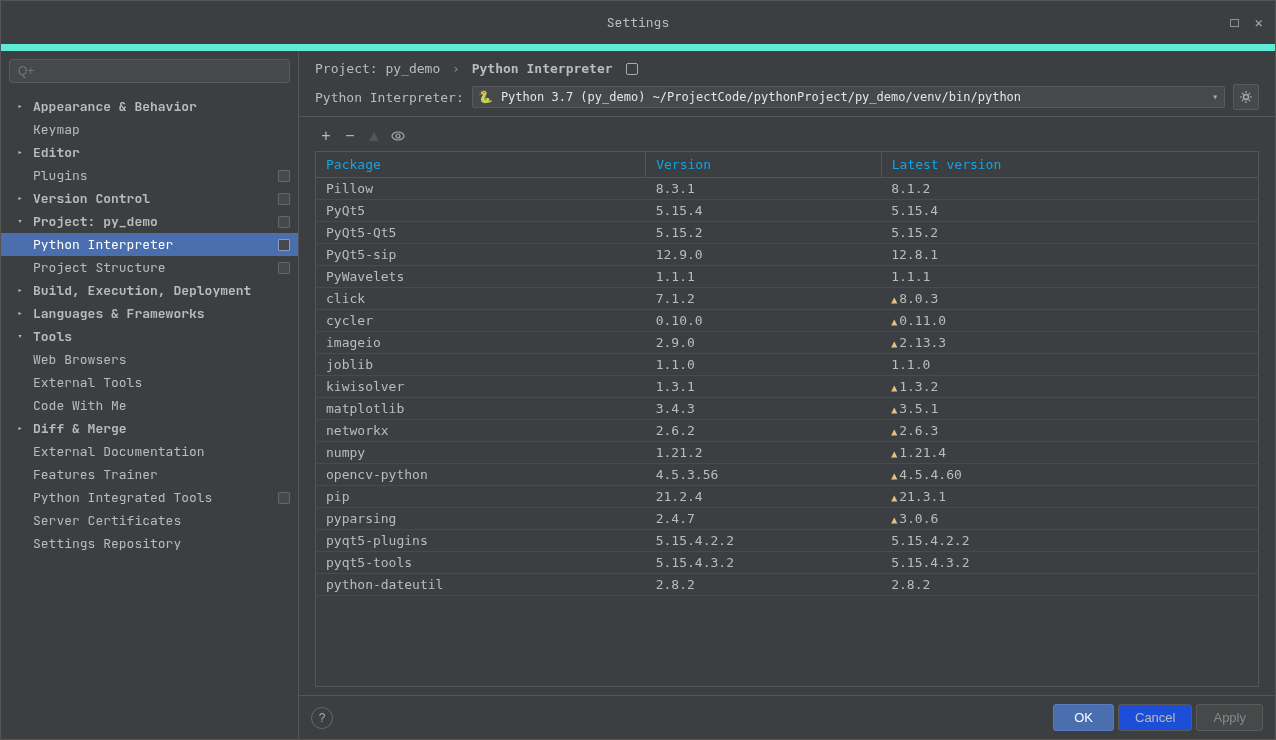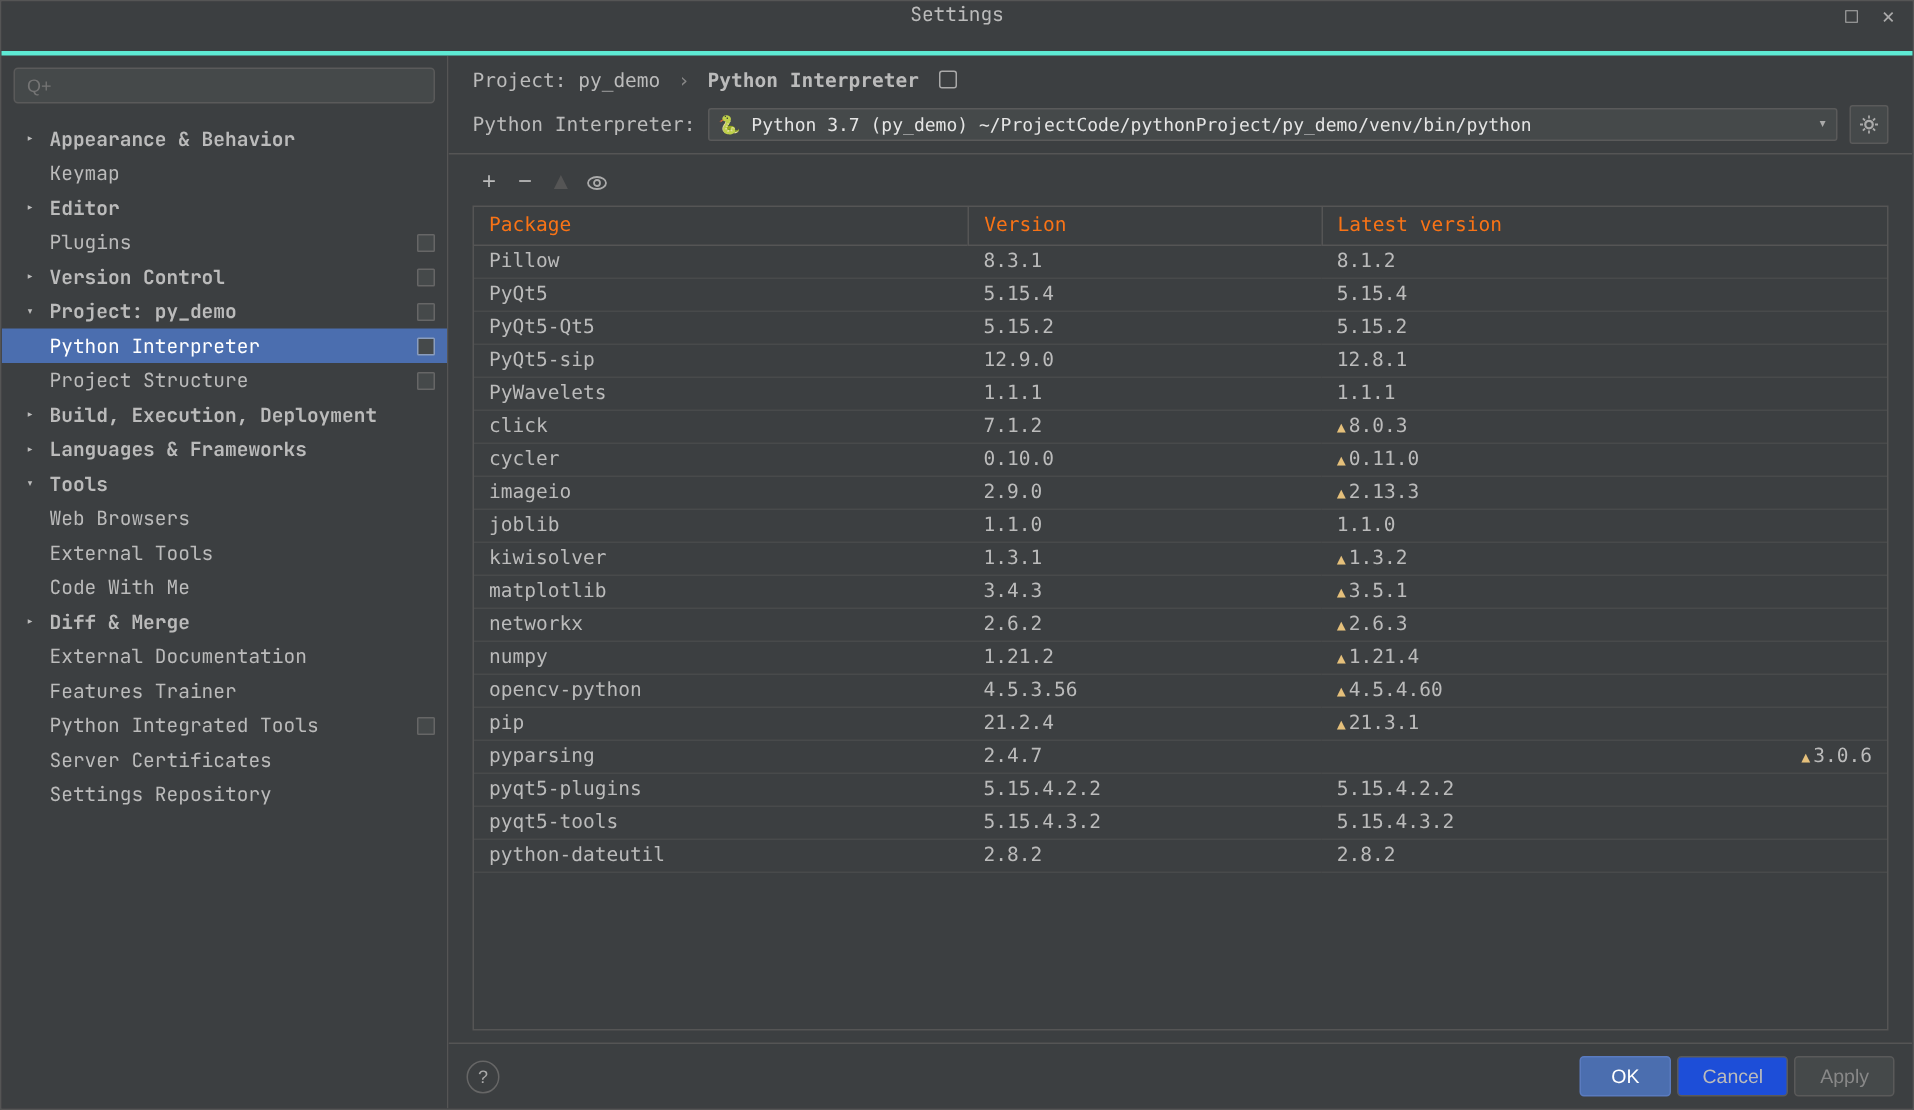--- a/index.html
+++ b/index.html
@@ -17,25 +17,26 @@
       width: 1276px;
       height: 740px;
       background: #3c3f41;
       border: 1px solid #555;
       display: flex;
       flex-direction: column;
       position: relative;
     }
     .title-bar {
       background: #3c3f41;
-      height: 36px;
-      display: flex;
+      height: 50px;
+      display: flex;
+      align-items: center;
       justify-content: center;
       position: relative;
-      border-bottom: 3px solid #5eead4;
+      border-bottom: 7px solid #5eead4;
     }
     .title-bar-title {
       color: #bbb;
       font-size: 13px;
     }
     .title-bar-controls {
       position: absolute;
       right: 8px;
       display: flex;
       gap: 8px;
@@ -209,21 +210,21 @@
       font-size: 13px;
       font-family: monospace;
     }
     table thead tr {
       background: #3c3f41;
       border-bottom: 1px solid #555;
     }
     table thead th {
       text-align: left;
       padding: 5px 10px;
-      color: #f97316;
+      color: #0ea5e9;
       font-weight: normal;
       border-right: 1px solid #555;
       cursor: pointer;
     }
     table thead th:last-child { border-right: none; }
     table tbody tr {
       border-bottom: 1px solid #484a4b;
     }
     table tbody td {
       padding: 3px 10px;
@@ -550,21 +551,21 @@
                   <td style="color: rgb(187, 187, 187);"><span class="up-arrow">▲</span>4.5.4.60</td>
                 </tr>
                 <tr>
                   <td>pip</td>
                   <td>21.2.4</td>
                   <td style="color: rgb(187, 187, 187);"><span class="up-arrow">▲</span>21.3.1</td>
                 </tr>
                 <tr>
                   <td>pyparsing</td>
                   <td>2.4.7</td>
-                  <td style="color: rgb(187, 187, 187); text-align: right;"><span class="up-arrow">▲</span>3.0.6</td>
+                  <td style="color: rgb(187, 187, 187);"><span class="up-arrow">▲</span>3.0.6</td>
                 </tr>
                 <tr>
                   <td>pyqt5-plugins</td>
                   <td>5.15.4.2.2</td>
                   <td>5.15.4.2.2</td>
                 </tr>
                 <tr>
                   <td>pyqt5-tools</td>
                   <td>5.15.4.3.2</td>
                   <td>5.15.4.3.2</td>

